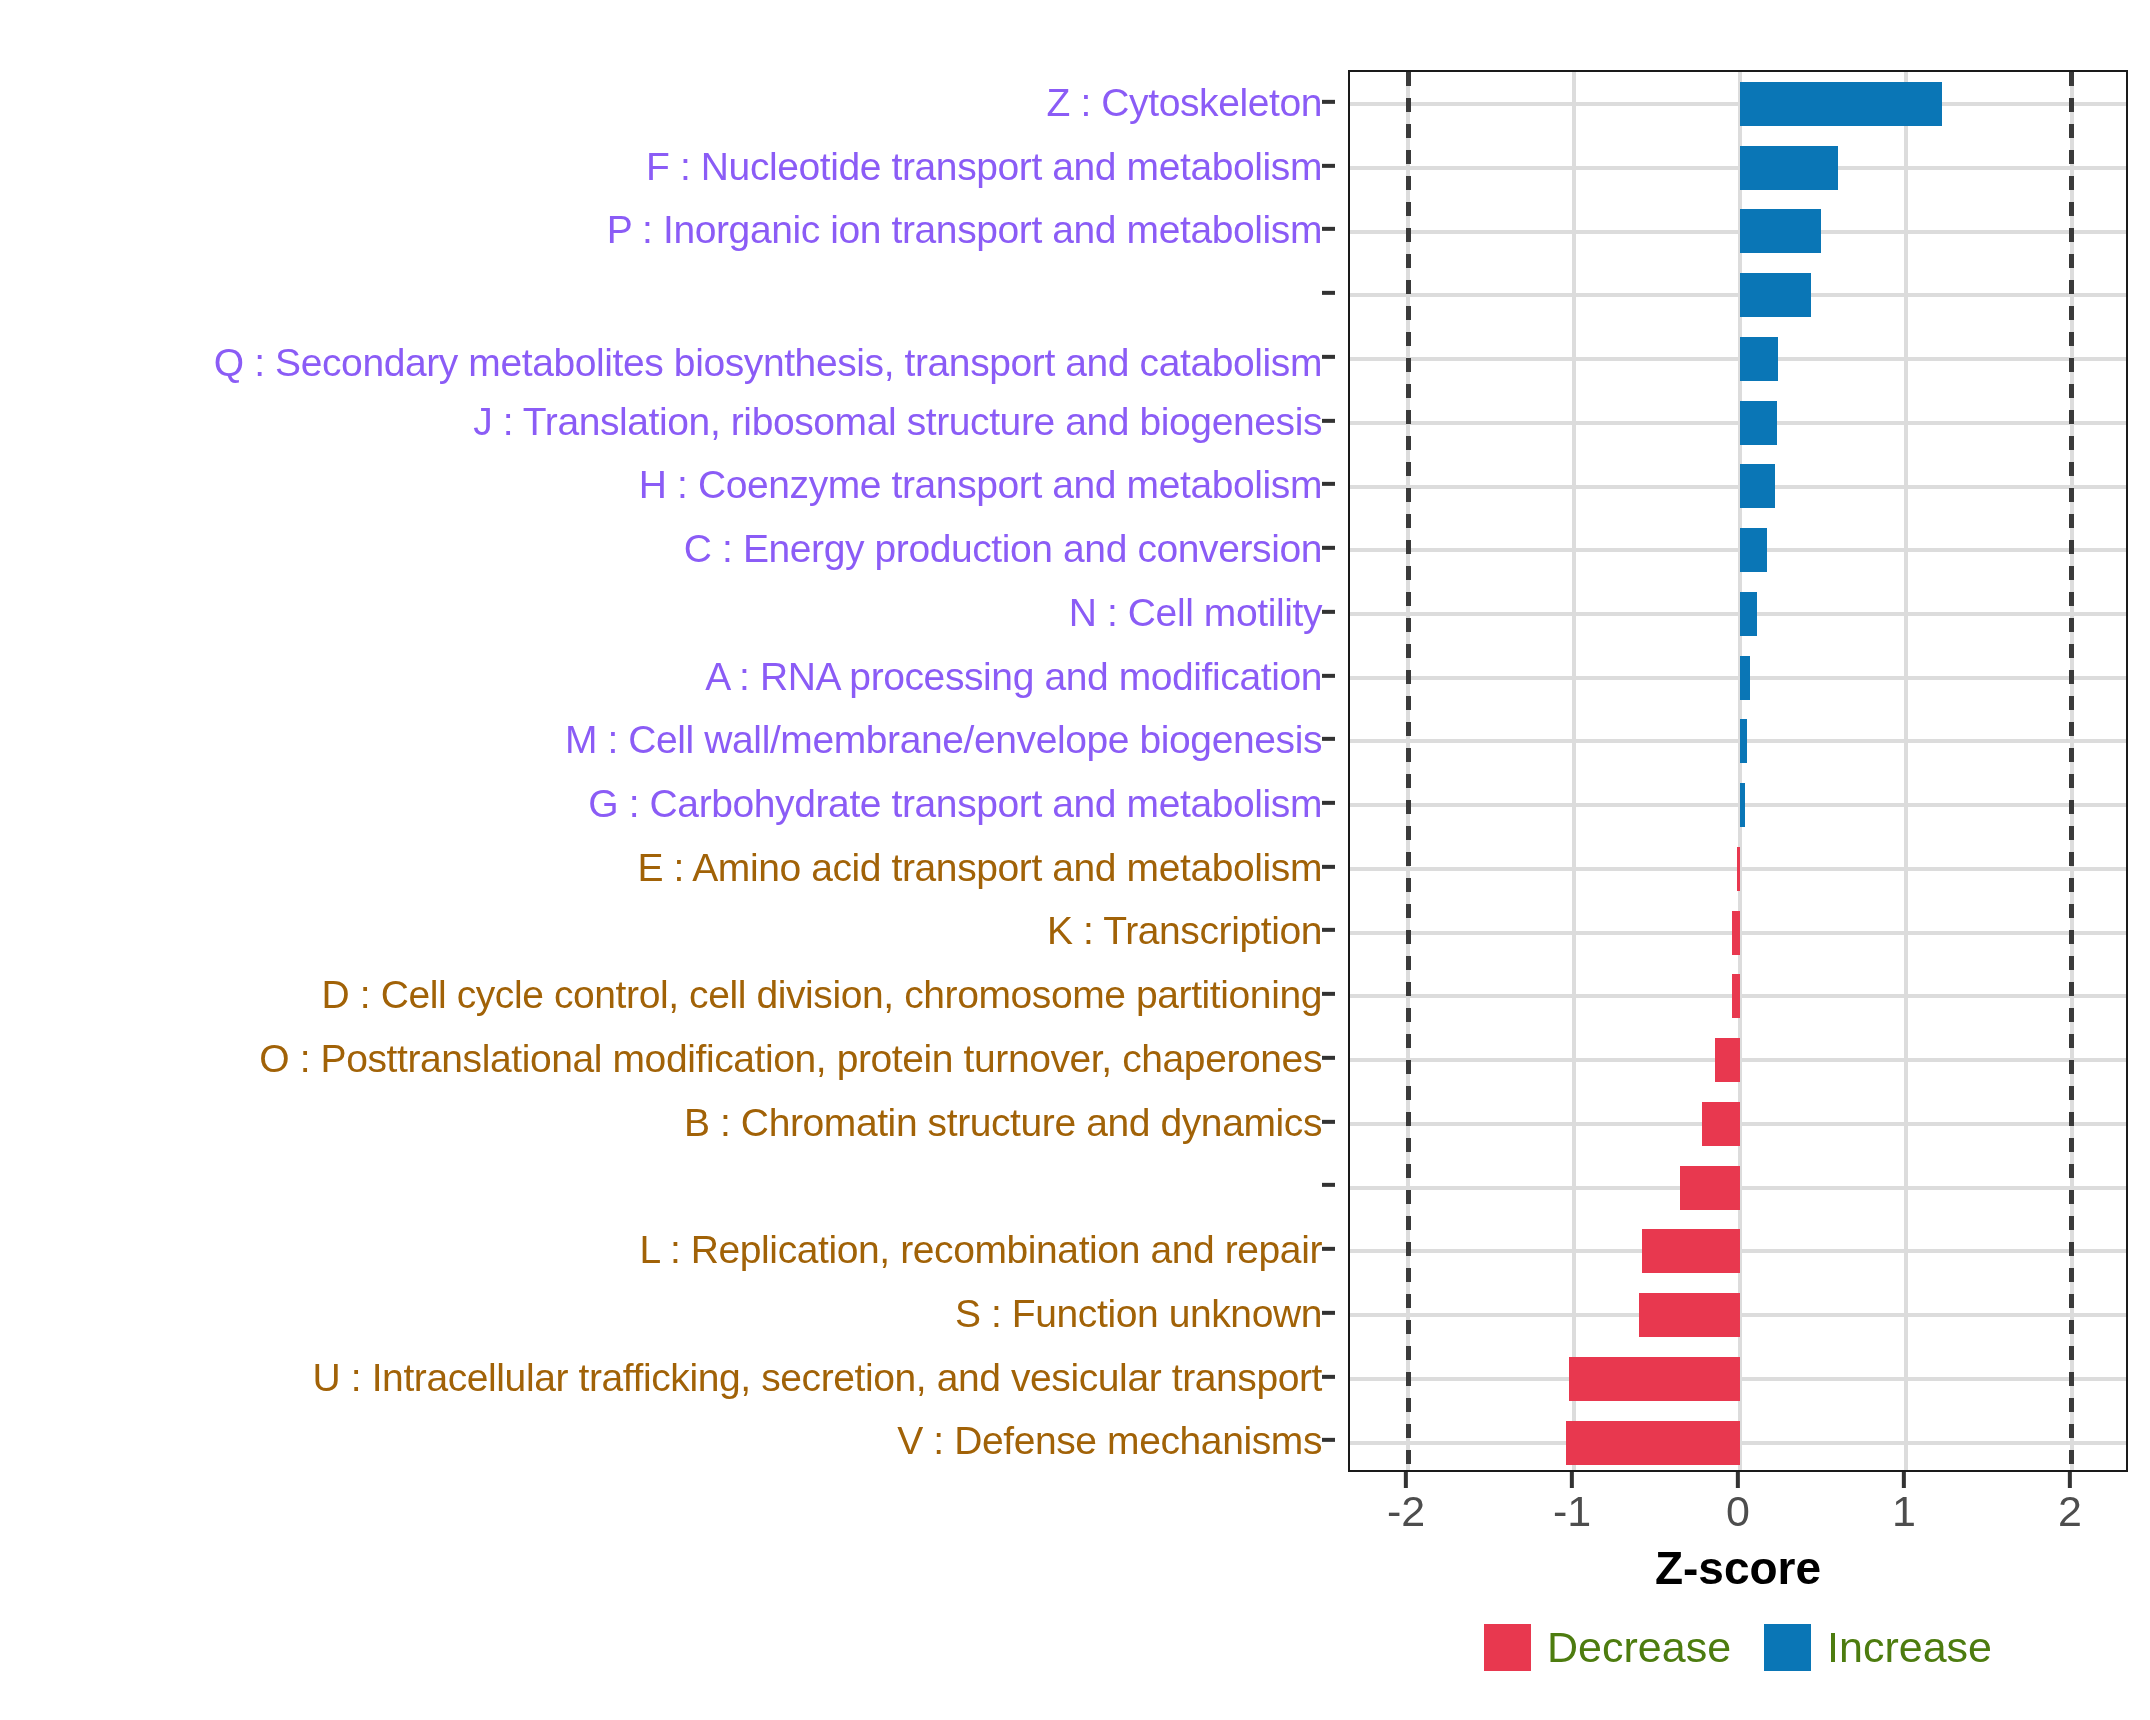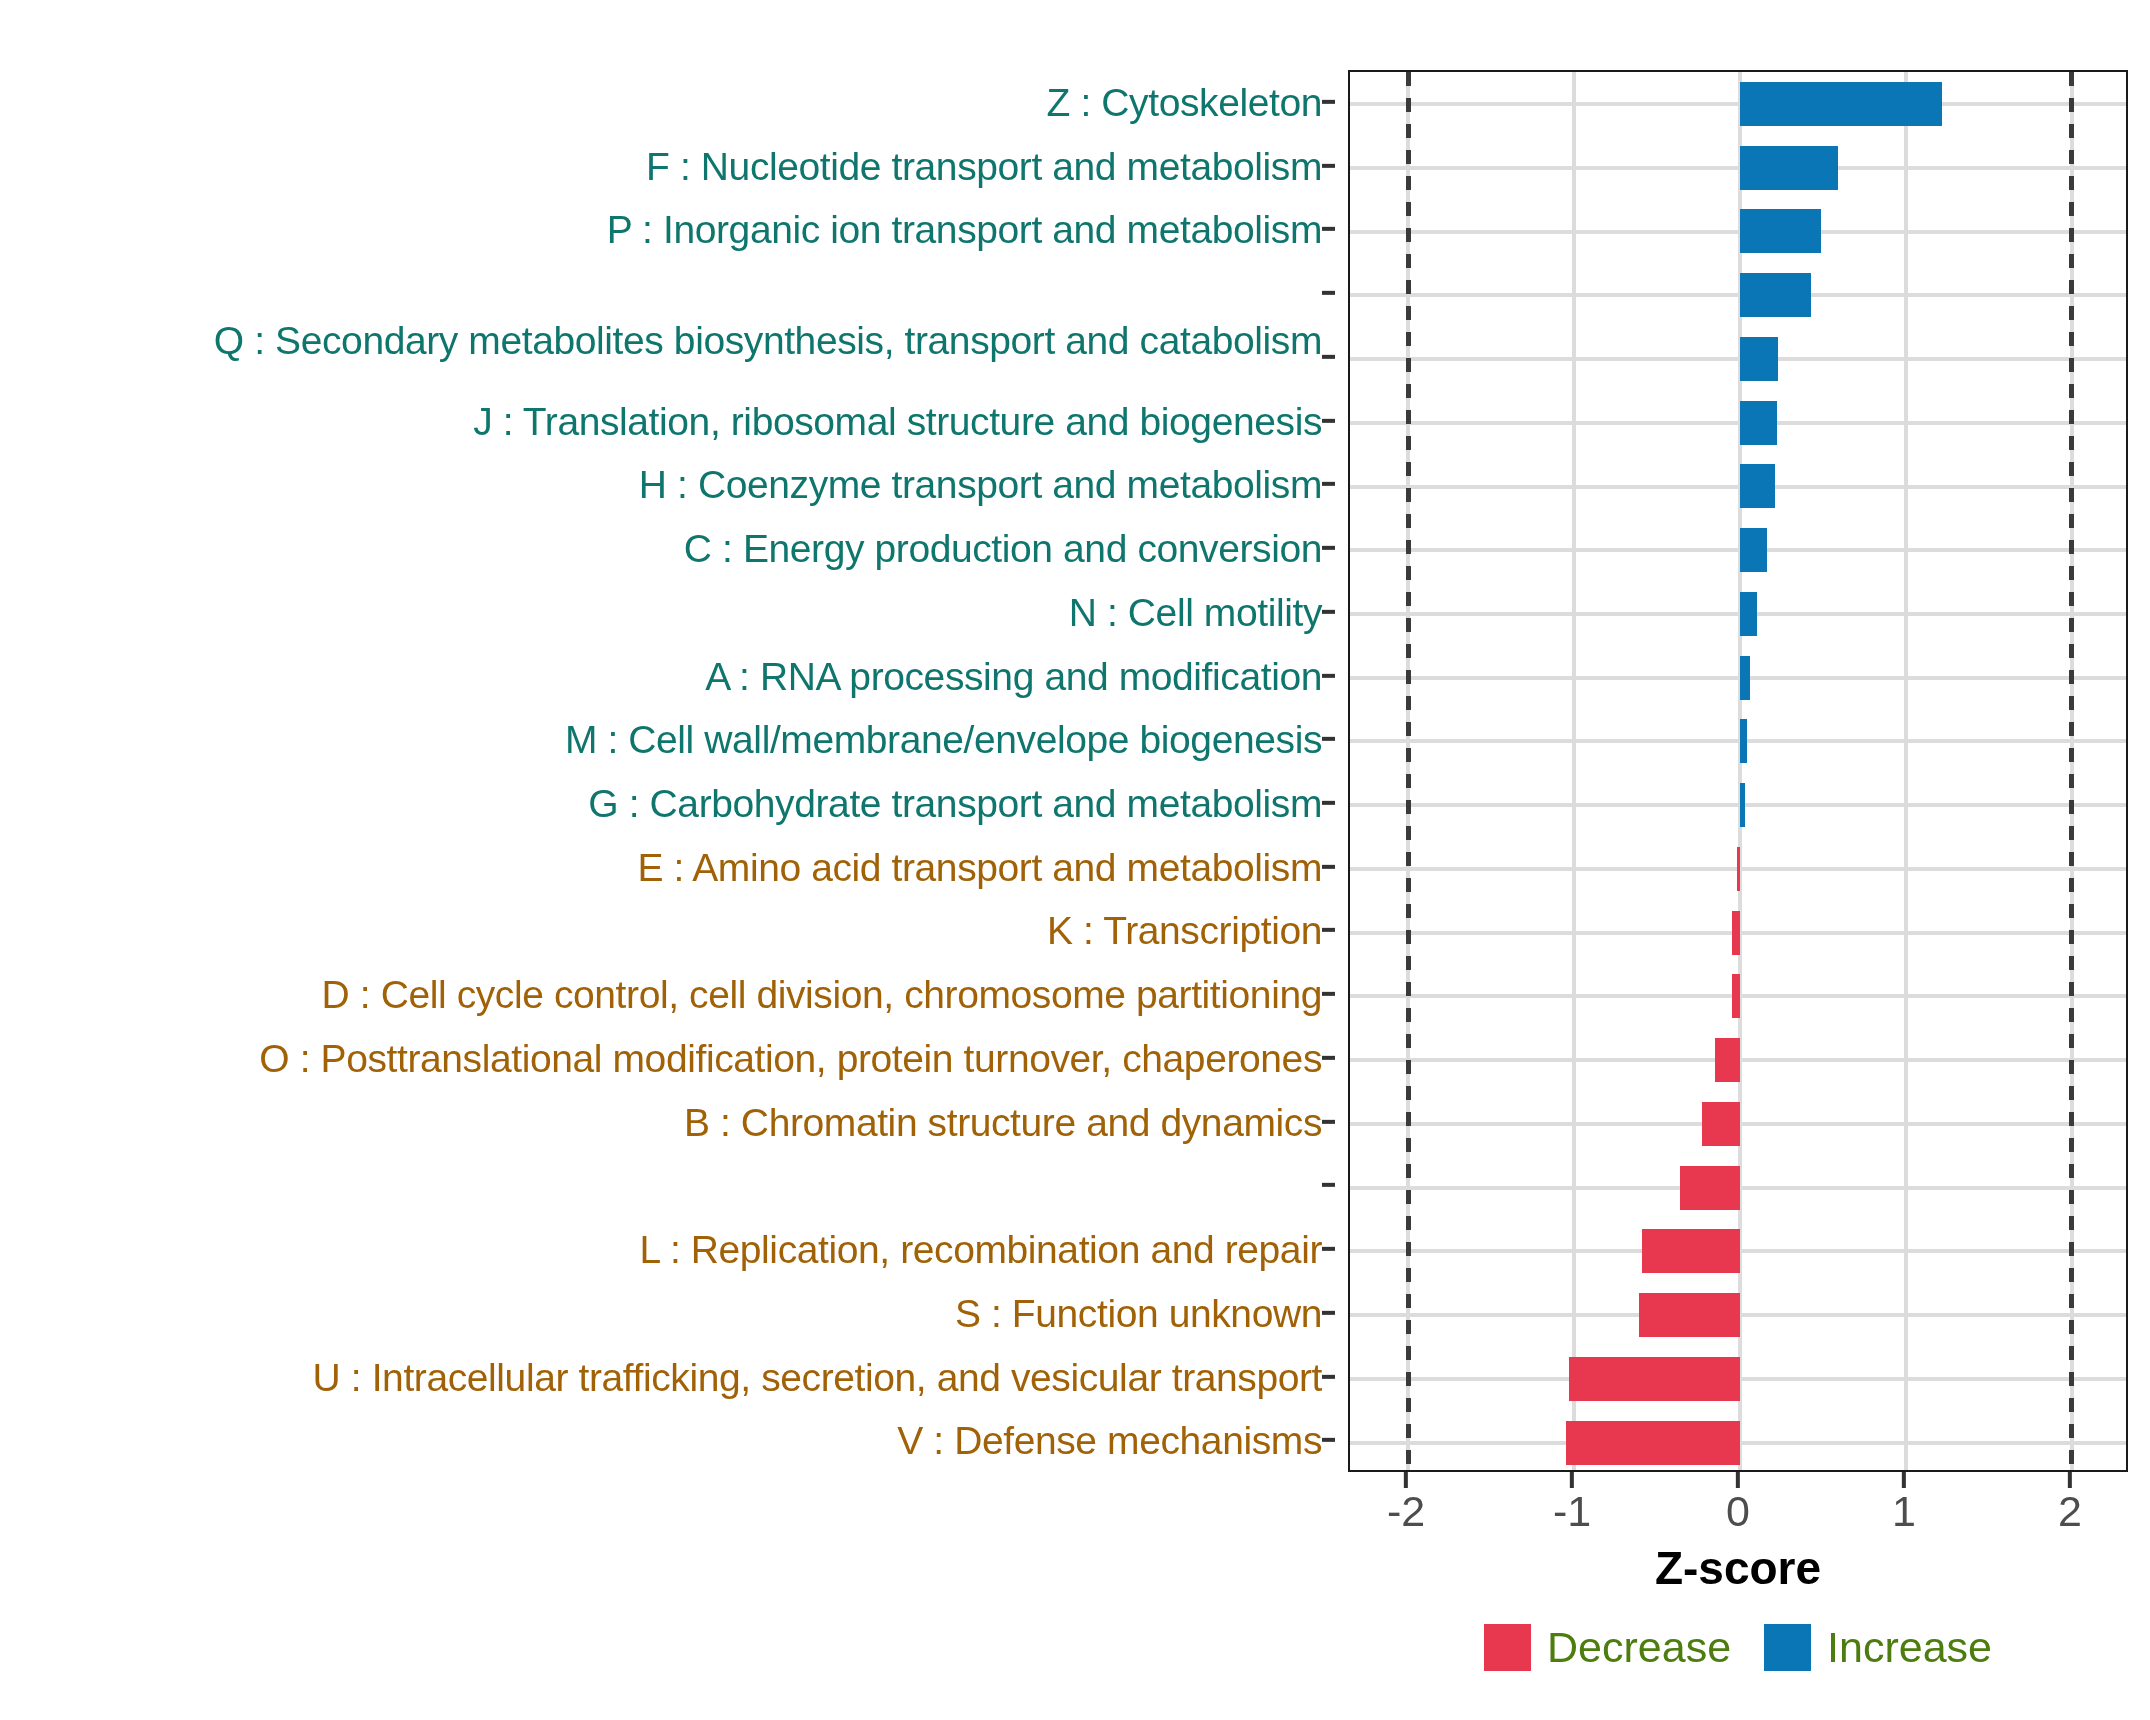--- a/index.html
+++ b/index.html
@@ -37,21 +37,21 @@
   .catlabel{
     position:absolute;right:0;
     transform:translateY(-50%);
     text-align:right;
     white-space:nowrap;
     font-size:39px;
     line-height:39px;
     letter-spacing:-0.4px;
     padding-right:13px;
   }
-  .catlabel.inc{color:#0f766e;}
+  .catlabel.inc{color:#8b5cf6;}
   .catlabel.dec{color:#a16207;}
 
   
   .ytick{position:absolute;right:0;width:13px;height:4.3px;background:#333;transform:translateY(-50%);}
 
   
   #xticklayer{position:absolute;left:1348px;top:1472px;width:780px;height:29px;}
   .xtick{position:absolute;top:0;width:4.3px;height:16px;background:#333;transform:translateX(-50%);}
   .xticklabel{
     position:absolute;top:16px;transform:translateX(-50%);
@@ -77,21 +77,21 @@
 <div id="root">
 
   <div id="catlayer">
       <div class="catlabel inc" style="top: 32px;">Z : Cytoskeleton</div>
       <div class="ytick" style="top: 32px;"></div>
       <div class="catlabel inc" style="top: 96px;">F : Nucleotide transport and metabolism</div>
       <div class="ytick" style="top: 96px;"></div>
       <div class="catlabel inc" style="top: 159px;">P : Inorganic ion transport and metabolism</div>
       <div class="ytick" style="top: 159px;"></div>
       <div class="ytick" style="top: 223px;"></div>
-      <div class="catlabel inc" style="top: 270px;">Q : Secondary metabolites biosynthesis, transport and catabolism</div>
+      <div class="catlabel inc" style="top: 292px;">Q : Secondary metabolites biosynthesis, transport and catabolism</div>
       <div class="ytick" style="top: 287px;"></div>
       <div class="catlabel inc" style="top: 351px;">J : Translation, ribosomal structure and biogenesis</div>
       <div class="ytick" style="top: 351px;"></div>
       <div class="catlabel inc" style="top: 414px; text-align: center;">H : Coenzyme transport and metabolism</div>
       <div class="ytick" style="top: 414px;"></div>
       <div class="catlabel inc" style="top: 478px;">C : Energy production and conversion</div>
       <div class="ytick" style="top: 478px;"></div>
       <div class="catlabel inc" style="top: 542px;">N : Cell motility</div>
       <div class="ytick" style="top: 542px;"></div>
       <div class="catlabel inc" style="top: 606px;">A : RNA processing and modification</div>

